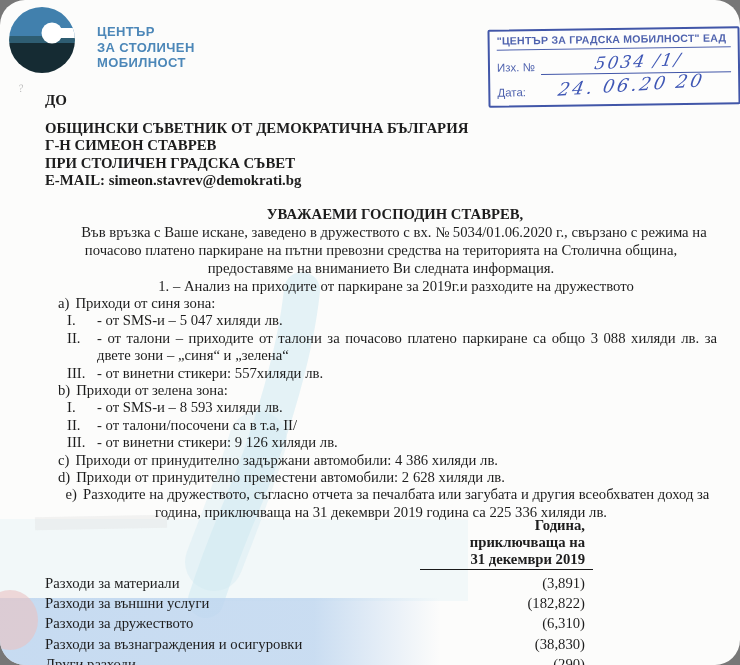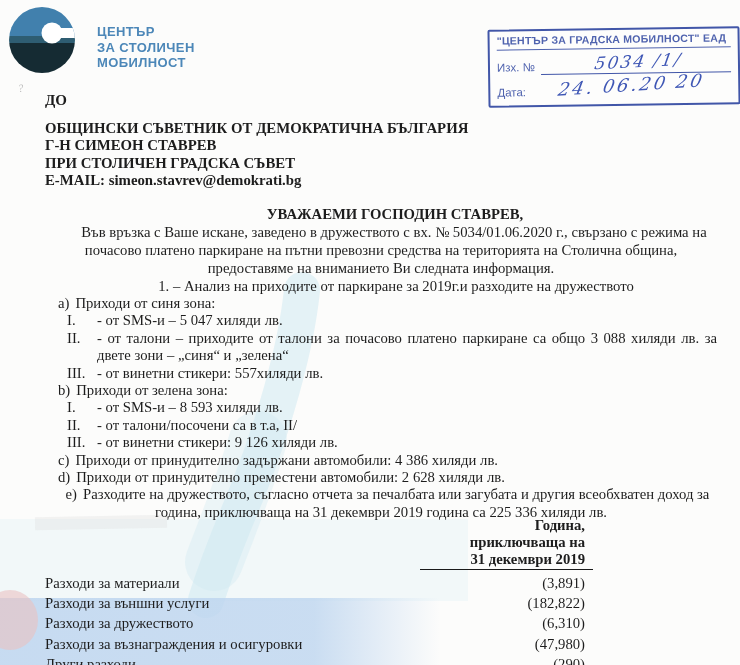--- a/index.html
+++ b/index.html
@@ -9,21 +9,21 @@
     --hand-ink:#3f57b5;
     --watermark-cyan:#cfe9f2;
     --watermark-blue-band:#bdd5ef;
     --smudge-pink:#e9c2c2;
     --text:#1d1d1d;
   }
   html,body{margin:0;padding:0;background:#777;}
   .page{
     position:relative;width:740px;height:665px;margin:0 auto;
     background:#fcfcfb;overflow:hidden;
-    font-family:"Liberation Serif", serif;color:var(--text);
+    font-family:"Liberation Serif", serif;color:var(--text);border-radius:25px;
   }
   .wm{position:absolute;inset:0;z-index:0;pointer-events:none;}
   .wm .band{stroke:var(--watermark-cyan);}
   .wm .pale{fill:#e8f4f7;}
   .wm .pink{fill:var(--smudge-pink);}
   .wm .gray{fill:#d9d9d9;}
   .content{position:absolute;inset:0;z-index:1;}
 
   
   .logo-mark{position:absolute;left:8px;top:6px;width:68px;height:68px;}
@@ -225,21 +225,21 @@
         <div class="fin-row">
           <span class="fin-label">Разходи за външни услуги</span>
           <span class="fin-value">(182,822)</span>
         </div>
         <div class="fin-row">
           <span class="fin-label">Разходи за дружеството</span>
           <span class="fin-value">(6,310)</span>
         </div>
         <div class="fin-row">
           <span class="fin-label">Разходи за възнаграждения и осигуровки</span>
-          <span class="fin-value">(47,980)</span>
+          <span class="fin-value">(38,830)</span>
         </div>
         <div class="fin-row">
           <span class="fin-label">Други разходи</span>
           <span class="fin-value">(290)</span>
         </div>
       </div>
     </div>
 
   </div>
 </div>

